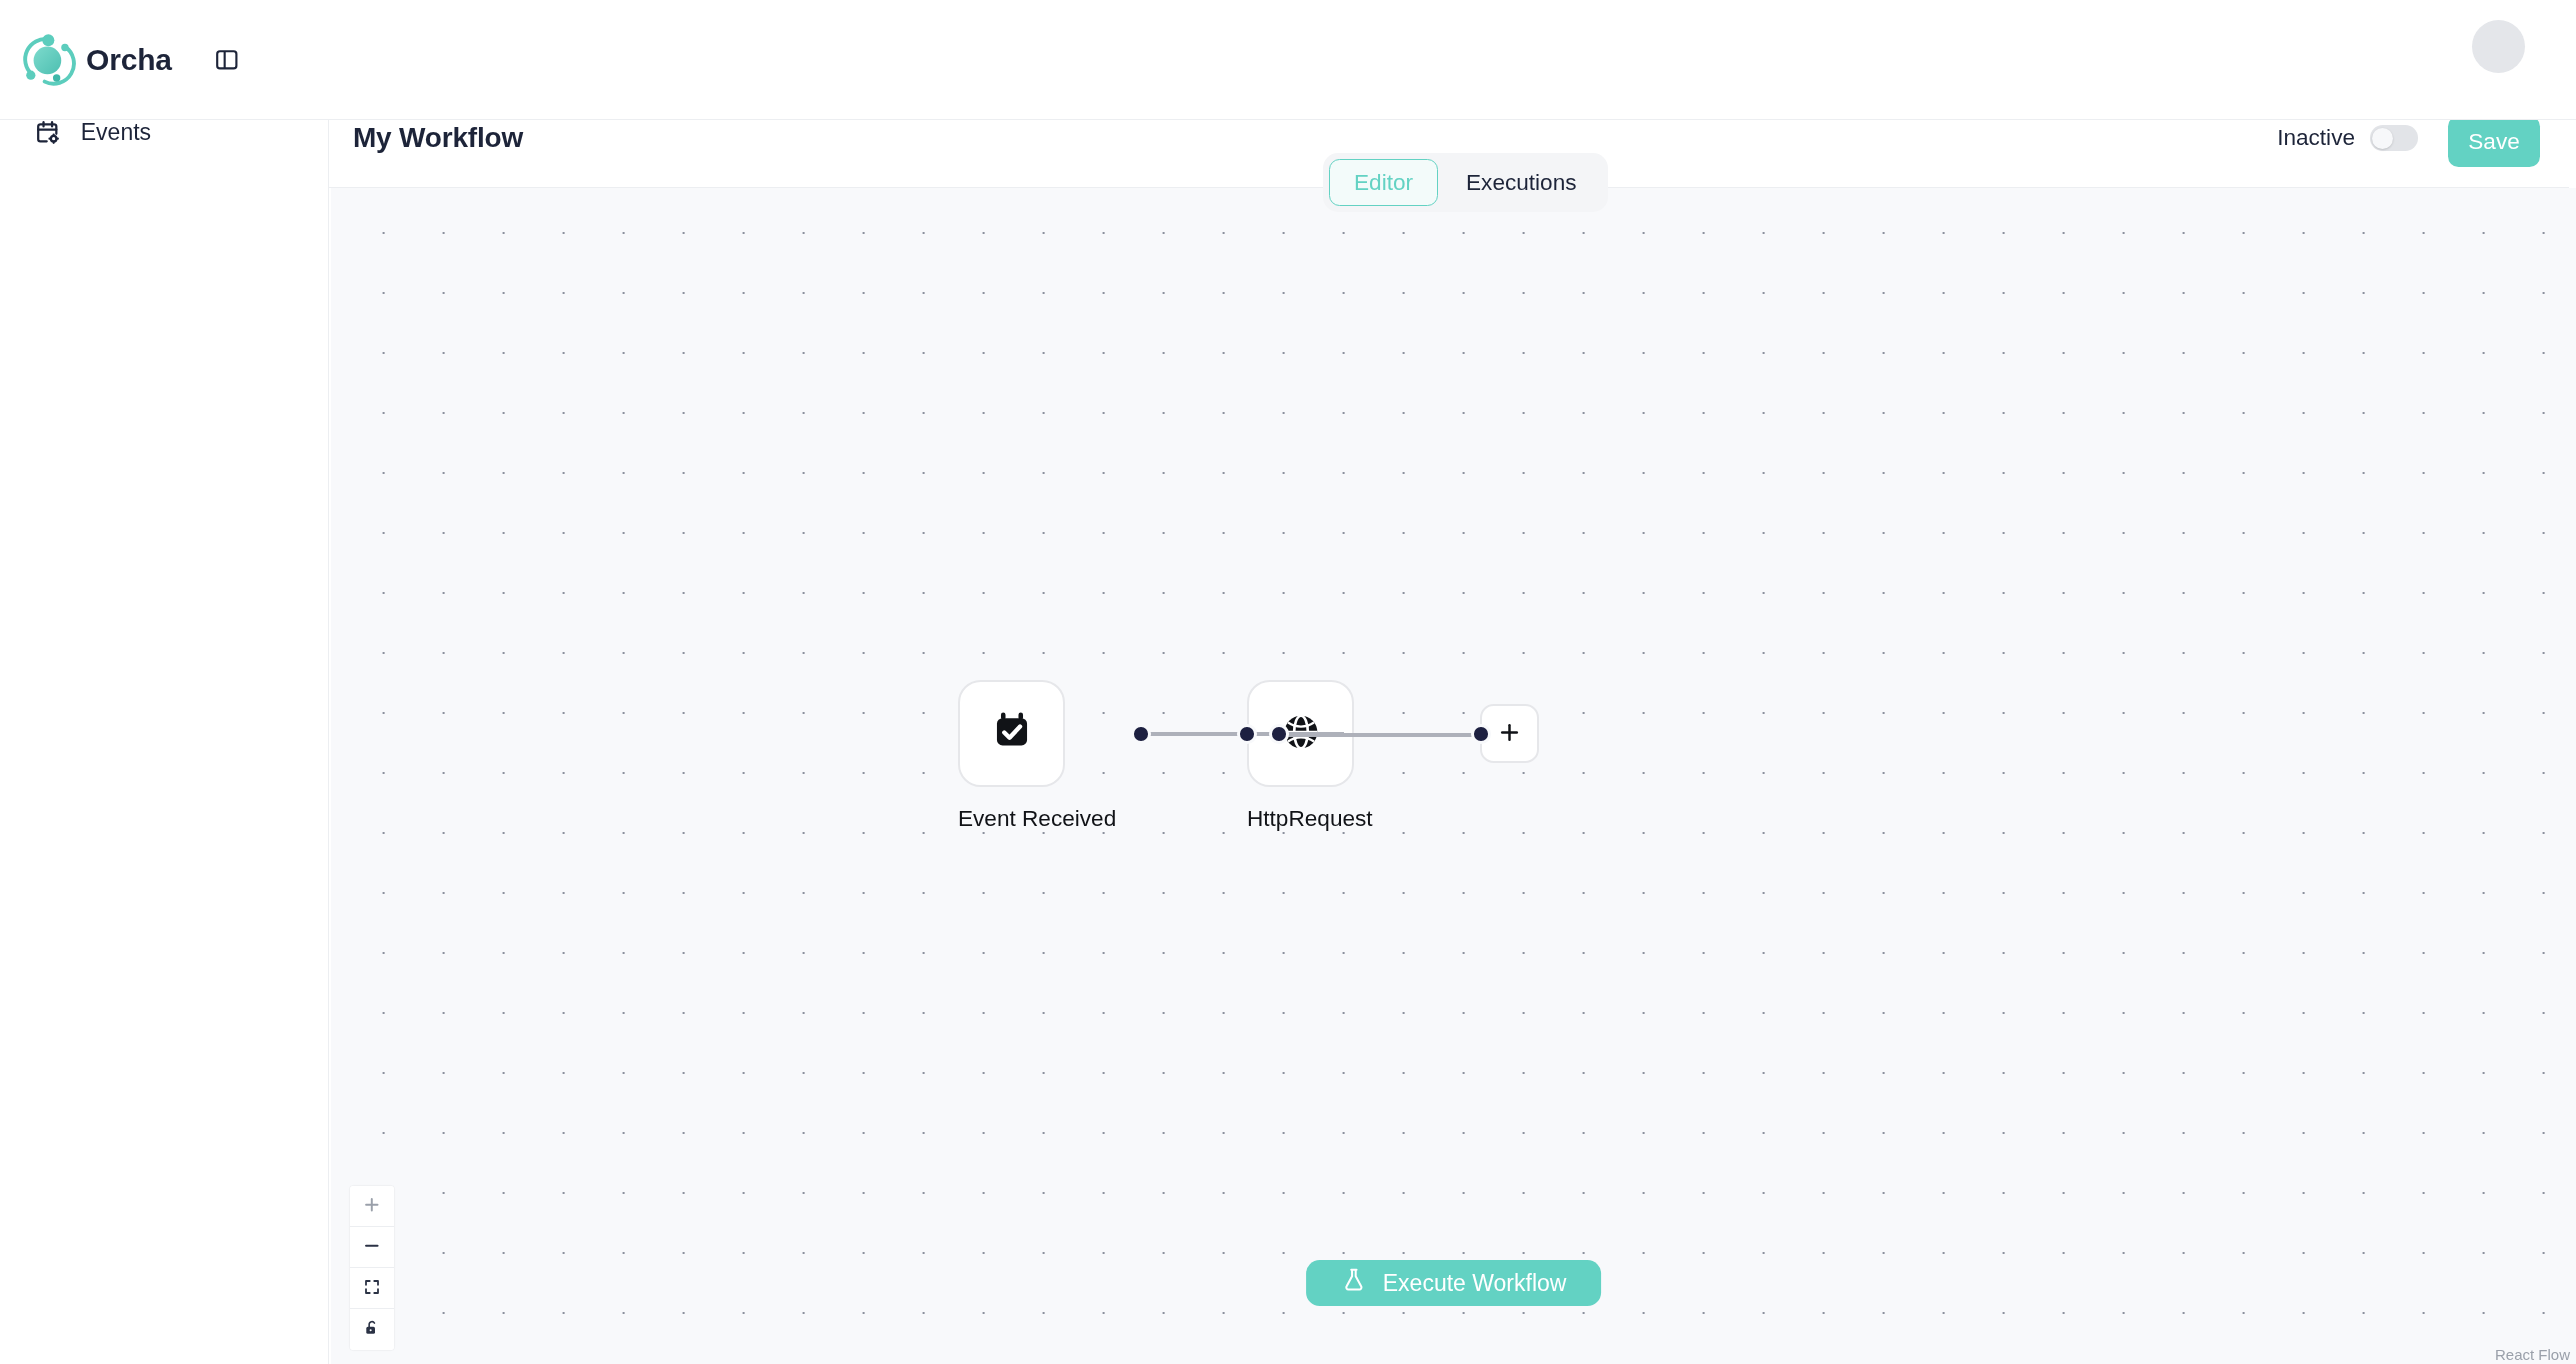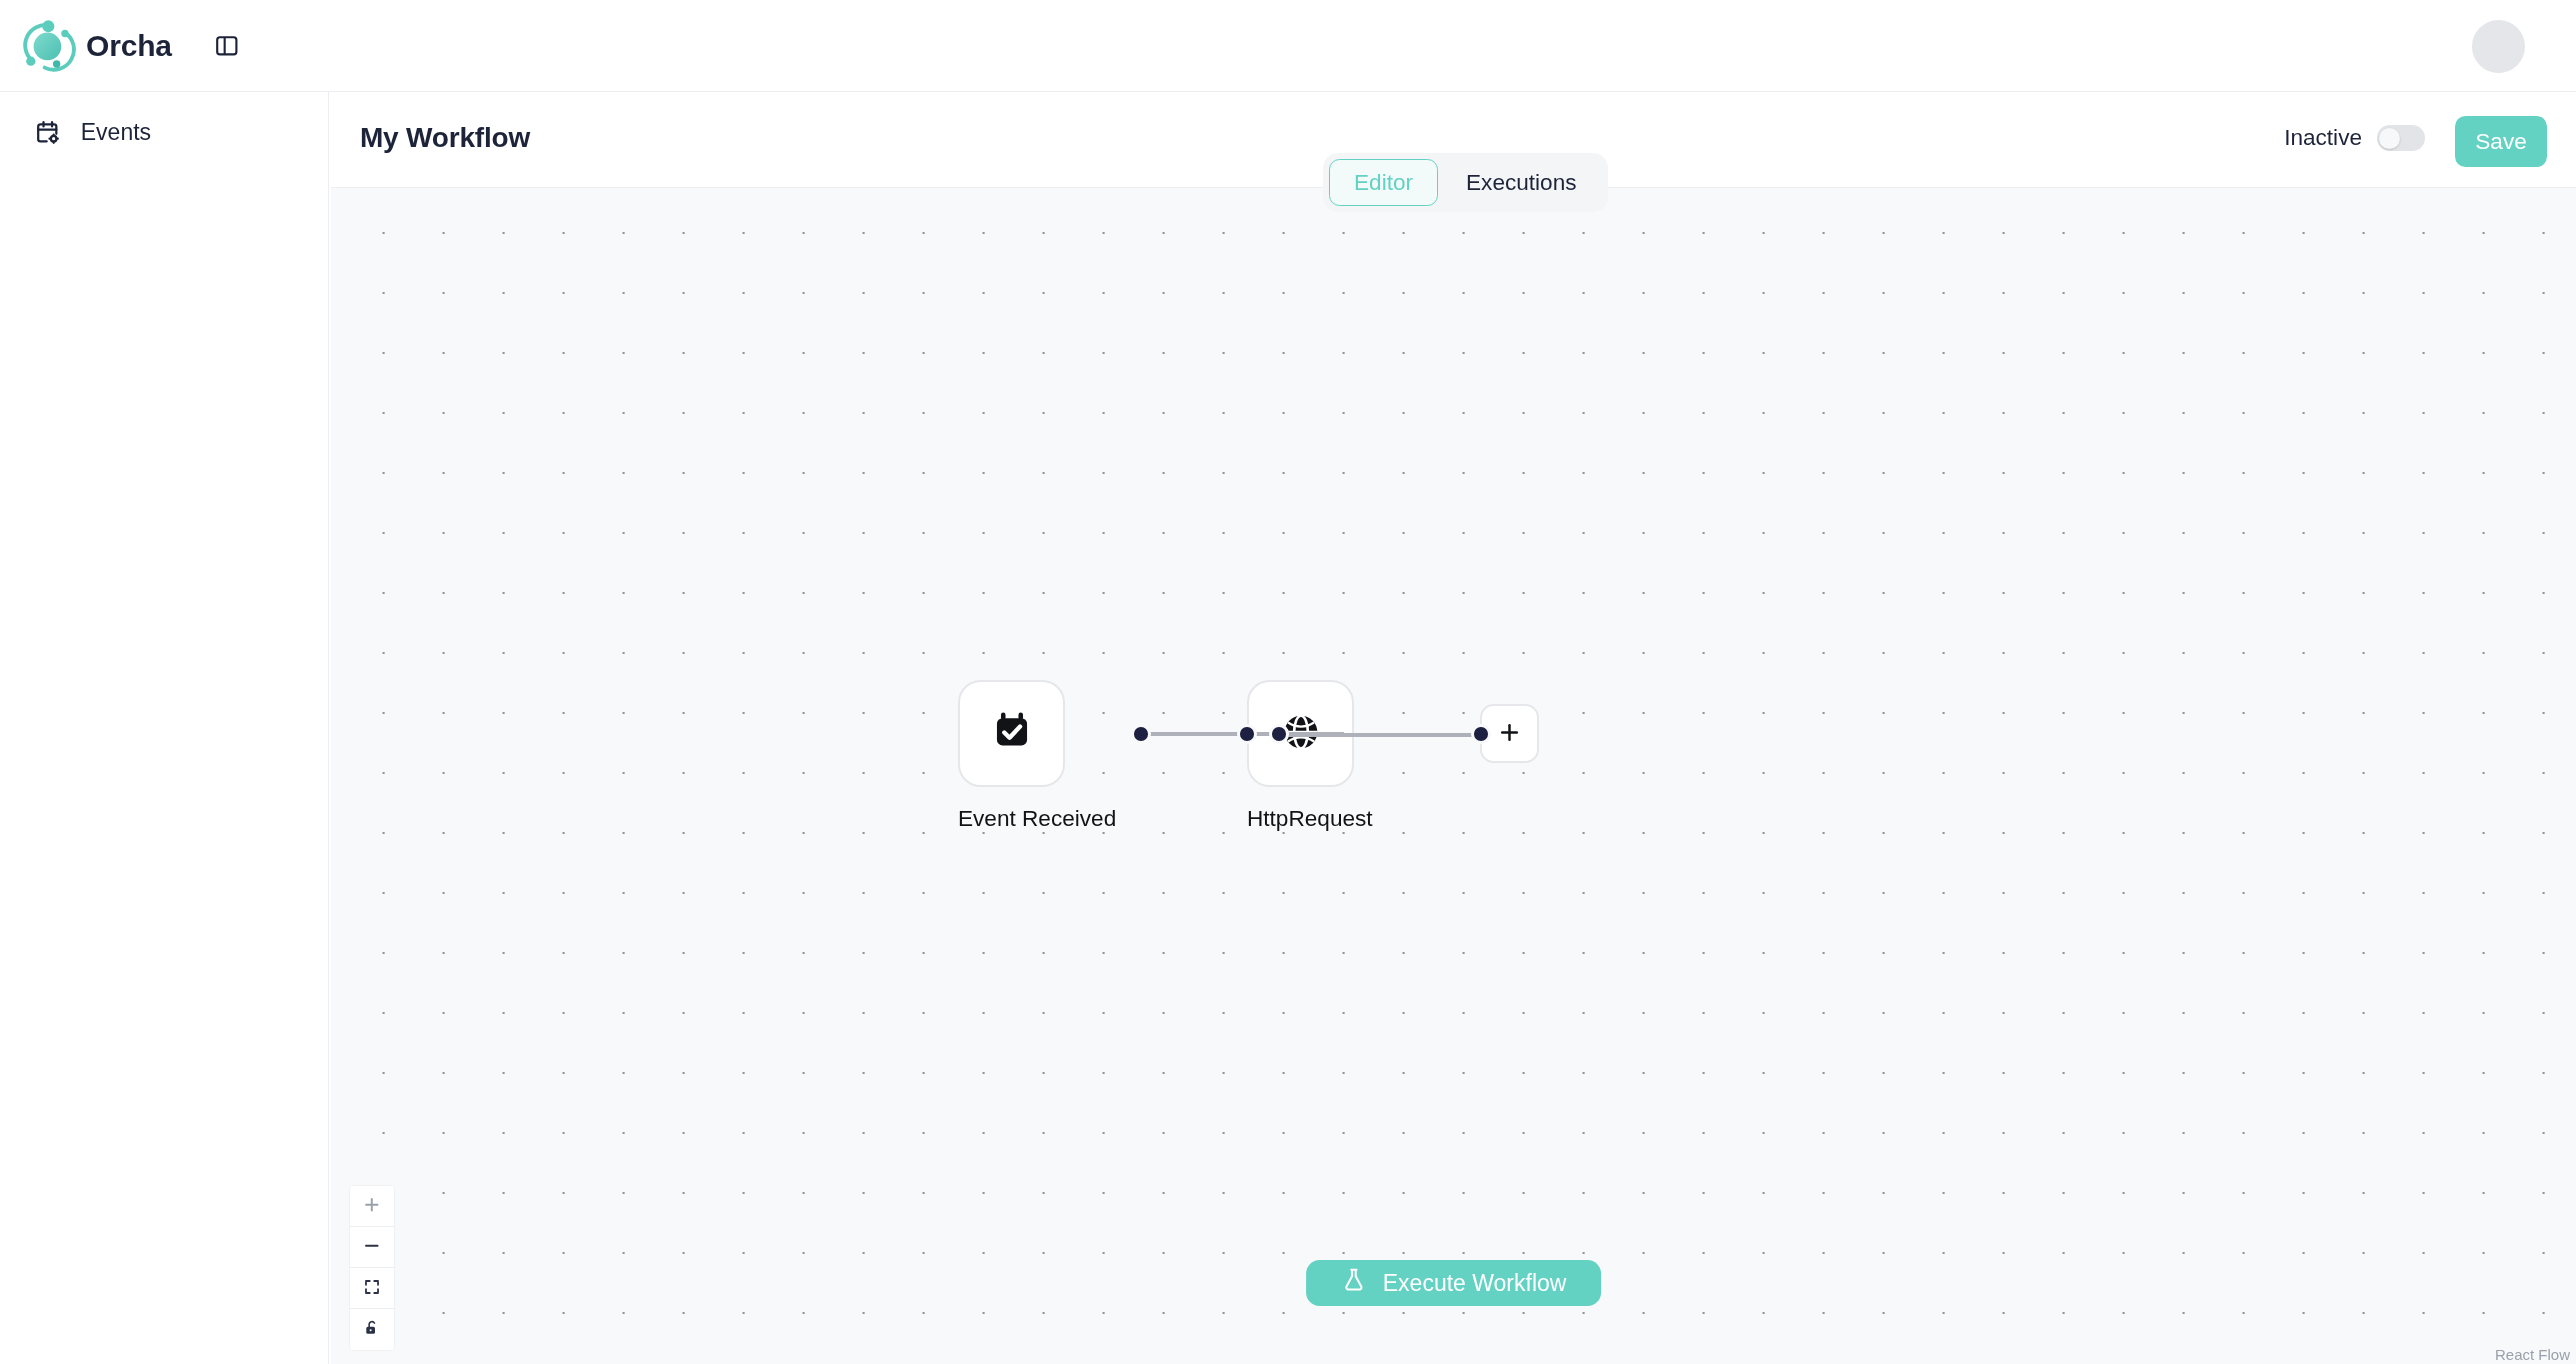--- a/index.html
+++ b/index.html
@@ -8,21 +8,21 @@
     font-family: "Liberation Sans", sans-serif;
     background: #ffffff;
     overflow: hidden;
   }
 
   #app { position: relative; width: 2576px; height: 1365px; }
 
   
   .topbar {
     position: absolute; top: 0; left: 0;
-    width: 2576px; height: 92px;
+    width: 2576px; height: 120px;
     background: #ffffff;
     border-bottom: 1.5px solid #eceef1;
     display: flex; align-items: center;
     z-index: 30;
   }
   .brand { display: flex; align-items: center; margin-left: 16.6px; }
   .logo-mark { width: 59px; height: 59px; display: block; }
   .brand-name {
     font-size: 30px; font-weight: bold; color: #1d2439;
     margin-left: 10.5px; letter-spacing: -0.2px;
@@ -64,21 +64,21 @@
     margin-left: 16.6px; font-size: 23px; color: #1d2439;
   }
   .nav-item.active {
     background: #f2fbfa;
     border-color: #63d2c3;
   }
   .nav-item.active .nav-label { color: #63d2c3; }
 
   
   .main-header {
-    position: absolute; top: 92px; left: 331px;
+    position: absolute; top: 92px; left: 324px;
     width: 2245px; height: 96px;
     background: #ffffff;
     border-bottom: 1.5px solid #eceef1;
     z-index: 18;
   }
   .page-title {
     position: absolute; left: 29px; top: 30px;
     font-size: 28px; font-weight: bold; color: #1d2439;
     letter-spacing: -0.2px;
   }

